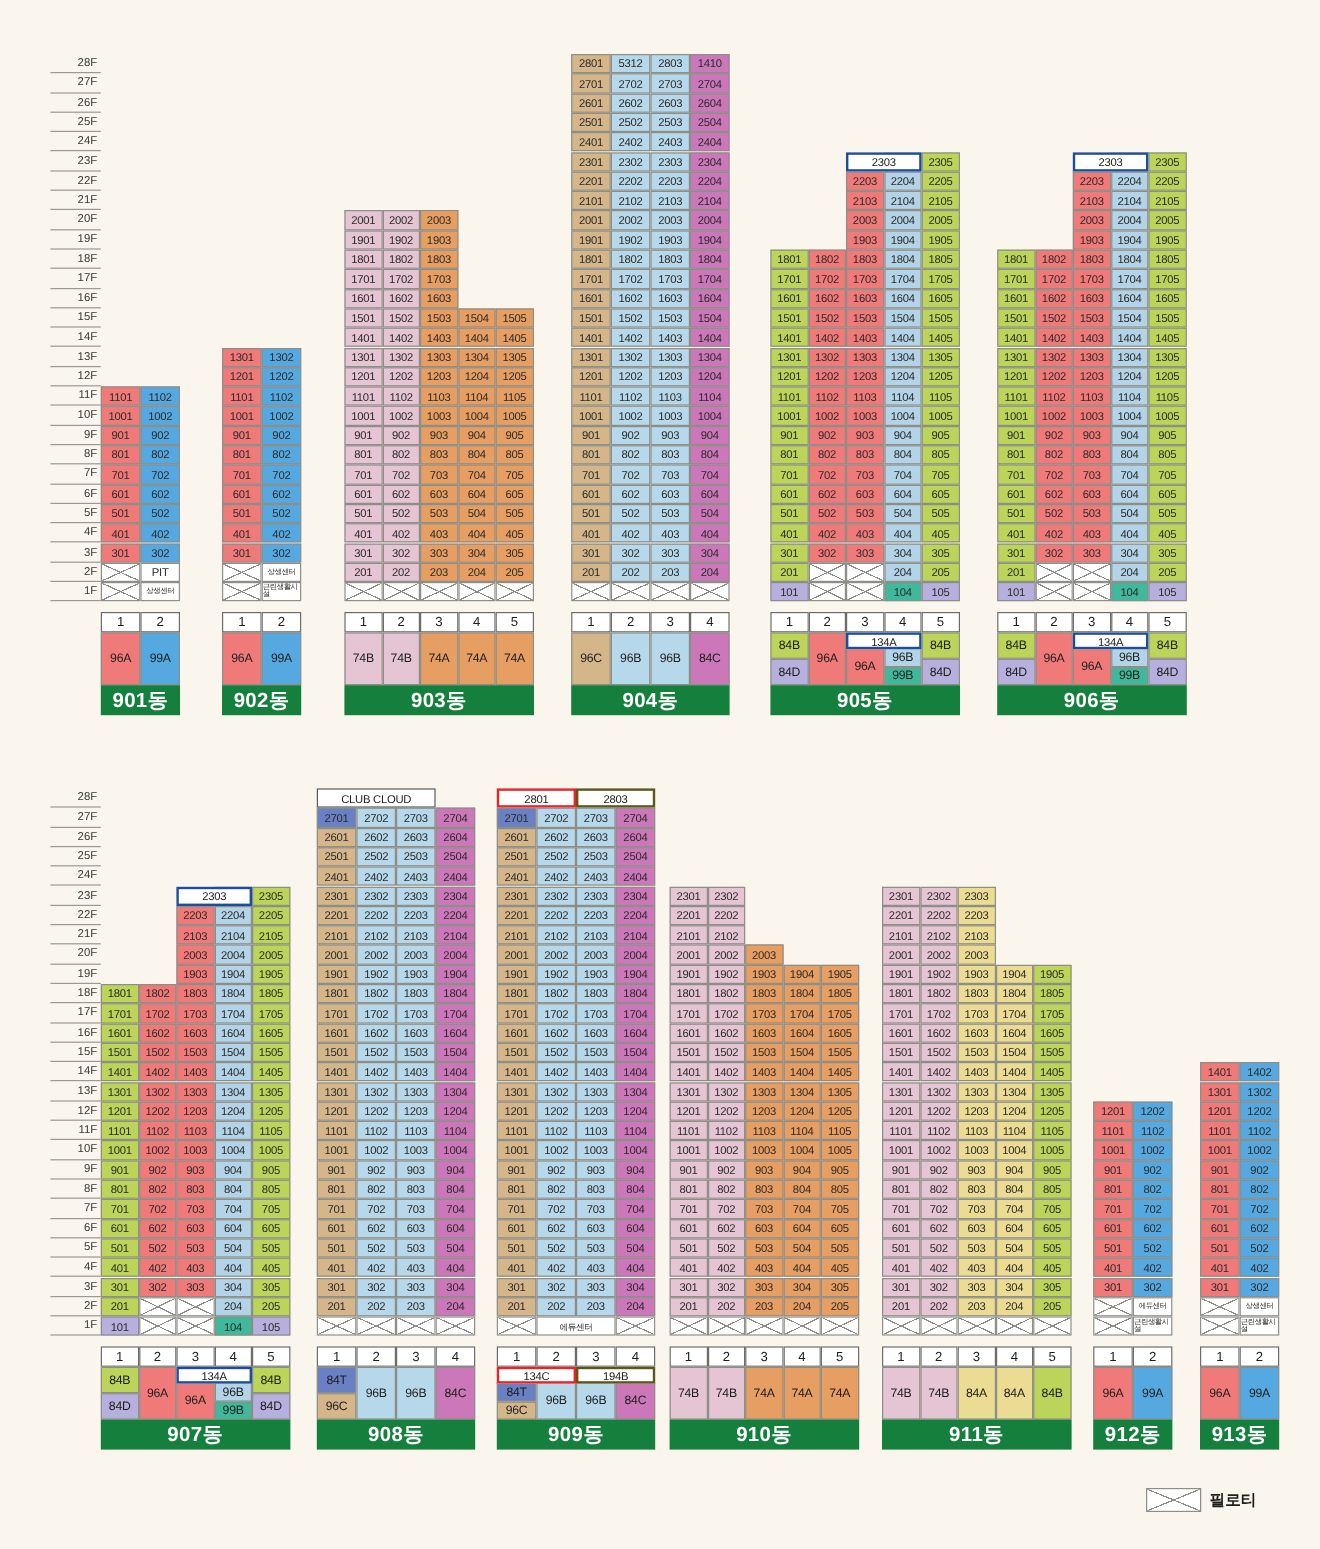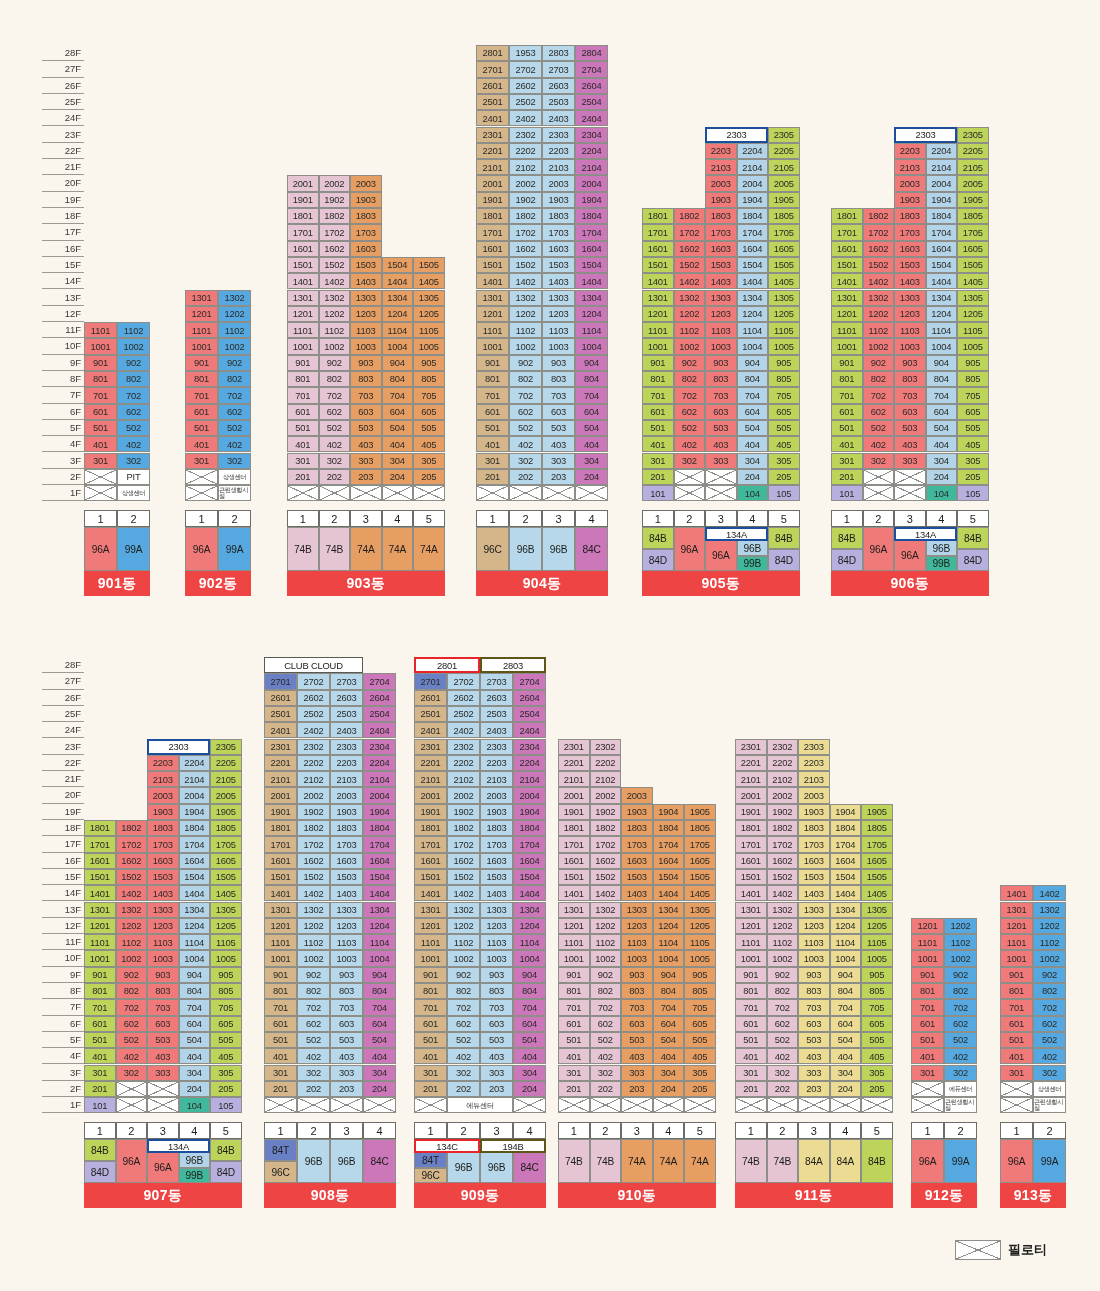--- a/index.html
+++ b/index.html
@@ -64,23 +64,23 @@
     color:#1d1d1a;
   }
   
   .swatch {
     position:absolute; border:1px solid #8e8e88;
     font-size:10.2px; display:flex; align-items:center; justify-content:center;
     color:#1d1d1a; letter-spacing:-0.2px;
   }
   
   .plate {
-    position:absolute; background:#ef4444; color:#fff;
+    position:absolute; background:#15803d; color:#fff;
     display:flex; align-items:center; justify-content:center;
-    font-size:14px; font-weight:bold; letter-spacing:0.3px;
+    font-size:17px; font-weight:bold; letter-spacing:0.3px;
   }
   
   .legend { position:absolute; display:flex; align-items:center; gap:7px; }
   .legend .box {
     position:relative; width:46px; height:20px; background:#fff; border:1px solid #8e8e88;
   }
   .legend .box::before, .legend .box::after {
     content:""; position:absolute; left:0; top:0; width:100%; height:100%;
     background:linear-gradient(to top right, transparent calc(50% - 0.5px), #8e8e88 calc(50% - 0.5px), #8e8e88 calc(50% + 0.5px), transparent calc(50% + 0.5px));
   }
@@ -347,21 +347,21 @@
         <div class="cell" style="left: 0px; top: 293.4px; width: 33px; height: 16.3px; background: rgb(212, 182, 138);">1001</div>
         <div class="cell" style="left: 0px; top: 309.7px; width: 33px; height: 16.3px; background: rgb(212, 182, 138);">901</div>
         <div class="cell" style="left: 0px; top: 326px; width: 33px; height: 16.3px; background: rgb(212, 182, 138);">801</div>
         <div class="cell" style="left: 0px; top: 342.3px; width: 33px; height: 16.3px; background: rgb(212, 182, 138);">701</div>
         <div class="cell" style="left: 0px; top: 358.6px; width: 33px; height: 16.3px; background: rgb(212, 182, 138);">601</div>
         <div class="cell" style="left: 0px; top: 374.9px; width: 33px; height: 16.3px; background: rgb(212, 182, 138);">501</div>
         <div class="cell" style="left: 0px; top: 391.2px; width: 33px; height: 16.3px; background: rgb(212, 182, 138);">401</div>
         <div class="cell" style="left: 0px; top: 407.5px; width: 33px; height: 16.3px; background: rgb(212, 182, 138);">301</div>
         <div class="cell" style="left: 0px; top: 423.8px; width: 33px; height: 16.3px; background: rgb(212, 182, 138);">201</div>
         <div class="cell pil" style="left: 0px; top: 440.1px; width: 33px; height: 16.3px; position: absolute;"></div>
-        <div class="cell" style="left: 33px; top: 0px; width: 33px; height: 16.3px; background: rgb(182, 216, 234);">1953</div>
+        <div class="cell" style="left: 33px; top: 0px; width: 33px; height: 16.3px; background: rgb(182, 216, 234);">5312</div>
         <div class="cell" style="left: 33px; top: 16.3px; width: 33px; height: 16.3px; background: rgb(182, 216, 234);">2702</div>
         <div class="cell" style="left: 33px; top: 32.6px; width: 33px; height: 16.3px; background: rgb(182, 216, 234);">2602</div>
         <div class="cell" style="left: 33px; top: 48.9px; width: 33px; height: 16.3px; background: rgb(182, 216, 234);">2502</div>
         <div class="cell" style="left: 33px; top: 65.2px; width: 33px; height: 16.3px; background: rgb(182, 216, 234);">2402</div>
         <div class="cell" style="left: 33px; top: 81.5px; width: 33px; height: 16.3px; background: rgb(182, 216, 234);">2302</div>
         <div class="cell" style="left: 33px; top: 97.8px; width: 33px; height: 16.3px; background: rgb(182, 216, 234);">2202</div>
         <div class="cell" style="left: 33px; top: 114.1px; width: 33px; height: 16.3px; background: rgb(182, 216, 234);">2102</div>
         <div class="cell" style="left: 33px; top: 130.4px; width: 33px; height: 16.3px; background: rgb(182, 216, 234);">2002</div>
         <div class="cell" style="left: 33px; top: 146.7px; width: 33px; height: 16.3px; background: rgb(182, 216, 234);">1902</div>
         <div class="cell" style="left: 33px; top: 163px; width: 33px; height: 16.3px; background: rgb(182, 216, 234);">1802</div>
@@ -403,21 +403,21 @@
         <div class="cell" style="left: 66px; top: 293.4px; width: 33px; height: 16.3px; background: rgb(182, 216, 234);">1003</div>
         <div class="cell" style="left: 66px; top: 309.7px; width: 33px; height: 16.3px; background: rgb(182, 216, 234);">903</div>
         <div class="cell" style="left: 66px; top: 326px; width: 33px; height: 16.3px; background: rgb(182, 216, 234);">803</div>
         <div class="cell" style="left: 66px; top: 342.3px; width: 33px; height: 16.3px; background: rgb(182, 216, 234);">703</div>
         <div class="cell" style="left: 66px; top: 358.6px; width: 33px; height: 16.3px; background: rgb(182, 216, 234);">603</div>
         <div class="cell" style="left: 66px; top: 374.9px; width: 33px; height: 16.3px; background: rgb(182, 216, 234);">503</div>
         <div class="cell" style="left: 66px; top: 391.2px; width: 33px; height: 16.3px; background: rgb(182, 216, 234);">403</div>
         <div class="cell" style="left: 66px; top: 407.5px; width: 33px; height: 16.3px; background: rgb(182, 216, 234);">303</div>
         <div class="cell" style="left: 66px; top: 423.8px; width: 33px; height: 16.3px; background: rgb(182, 216, 234);">203</div>
         <div class="cell pil" style="left: 66px; top: 440.1px; width: 33px; height: 16.3px; position: absolute;"></div>
-        <div class="cell" style="left: 99px; top: 0px; width: 33px; height: 16.3px; background: rgb(205, 119, 187);">2804</div>
+        <div class="cell" style="left: 99px; top: 0px; width: 33px; height: 16.3px; background: rgb(205, 119, 187);">1410</div>
         <div class="cell" style="left: 99px; top: 16.3px; width: 33px; height: 16.3px; background: rgb(205, 119, 187);">2704</div>
         <div class="cell" style="left: 99px; top: 32.6px; width: 33px; height: 16.3px; background: rgb(205, 119, 187);">2604</div>
         <div class="cell" style="left: 99px; top: 48.9px; width: 33px; height: 16.3px; background: rgb(205, 119, 187);">2504</div>
         <div class="cell" style="left: 99px; top: 65.2px; width: 33px; height: 16.3px; background: rgb(205, 119, 187);">2404</div>
         <div class="cell" style="left: 99px; top: 81.5px; width: 33px; height: 16.3px; background: rgb(205, 119, 187);">2304</div>
         <div class="cell" style="left: 99px; top: 97.8px; width: 33px; height: 16.3px; background: rgb(205, 119, 187);">2204</div>
         <div class="cell" style="left: 99px; top: 114.1px; width: 33px; height: 16.3px; background: rgb(205, 119, 187);">2104</div>
         <div class="cell" style="left: 99px; top: 130.4px; width: 33px; height: 16.3px; background: rgb(205, 119, 187);">2004</div>
         <div class="cell" style="left: 99px; top: 146.7px; width: 33px; height: 16.3px; background: rgb(205, 119, 187);">1904</div>
         <div class="cell" style="left: 99px; top: 163px; width: 33px; height: 16.3px; background: rgb(205, 119, 187);">1804</div>

